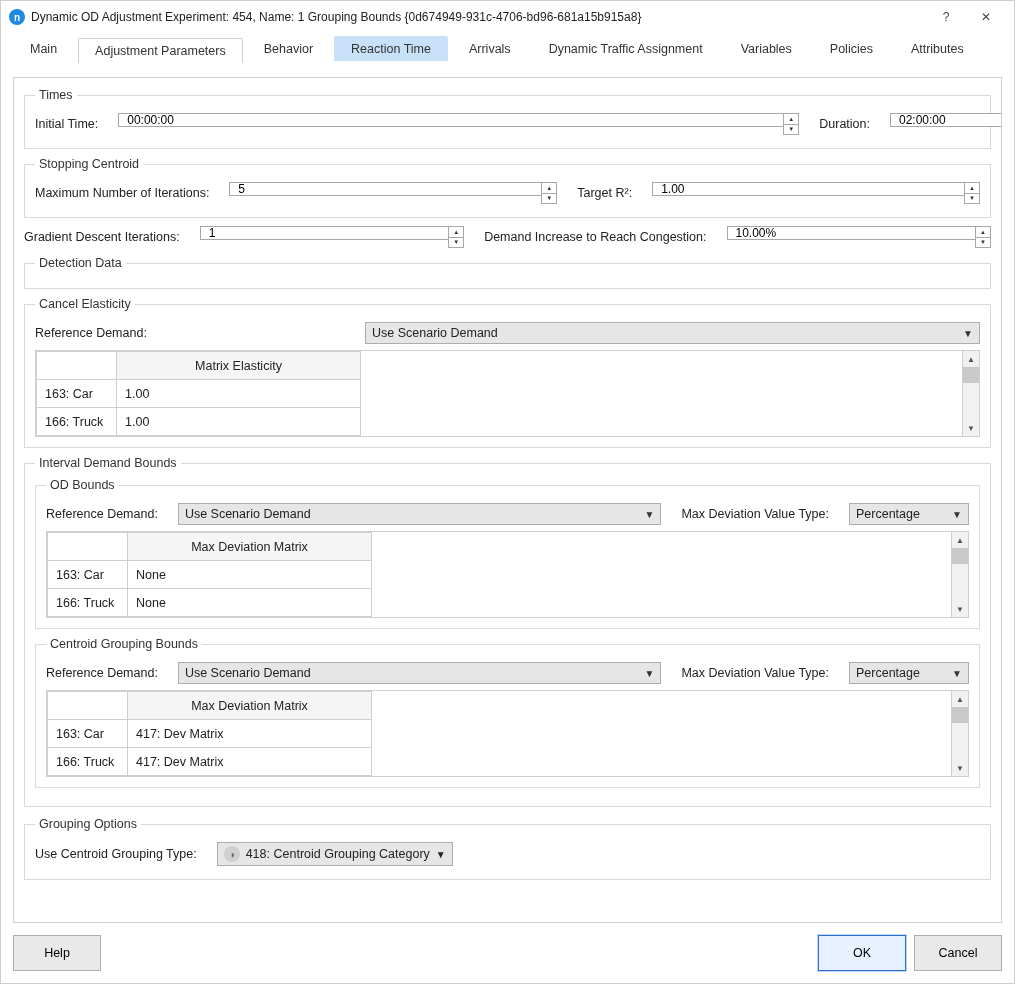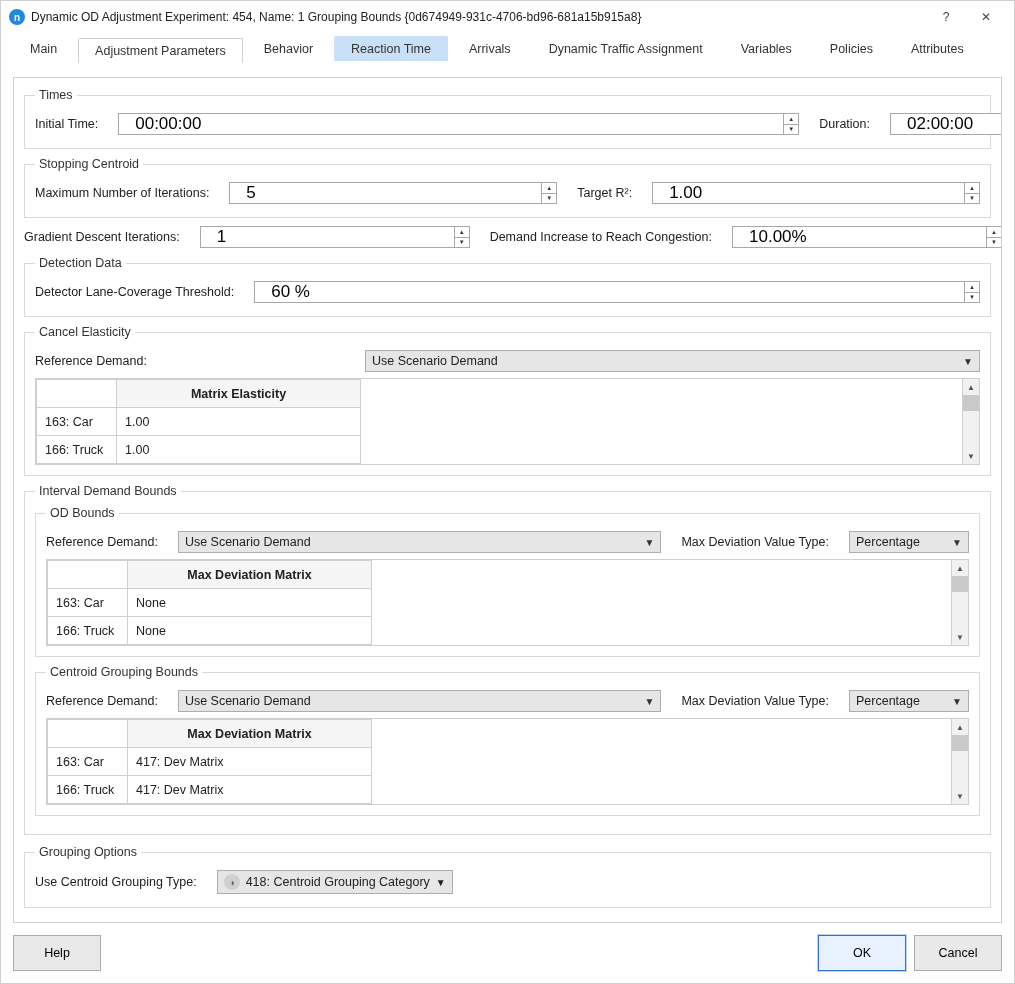--- a/index.html
+++ b/index.html
@@ -27,33 +27,33 @@
   .app-icon{width:16px;height:16px;border-radius:50%;background:#1e88e5;display:flex;align-items:center;justify-content:center;color:#fff;font-weight:bold;font-size:10px;}
   .tabbar{display:flex;align-items:flex-end;gap:4px;padding:0 12px;margin-top:3px;}
   .tab{padding:5px 16px 5px;color:#333;cursor:default;border:1px solid transparent;border-bottom:none;border-radius:2px 2px 0 0;}
   .tab.active{background:#fff;border-color:var(--border);position:relative;top:2px;}
   .tab.highlight{background:var(--accent-tab);}
   .content{flex:1;border:1px solid var(--border);margin:16px 12px 6px 12px;padding:10px 10px 2px 10px;overflow:hidden;}
   fieldset{border:1px solid var(--fieldset-border);margin:0 0 8px 0;padding:8px 10px 10px;}
   legend{padding:0 4px;color:#333;font-size:12.5px;}
   .row{display:flex;align-items:center;gap:20px;margin:3px 0;}
   label,.lbl{white-space:nowrap;}
-  input.txt{flex:1;height:22px;border:1px solid var(--field-border);padding:0 16px;font-size:17px;background:#fff;}
+  input.txt{flex:1;height:14px;border:1px solid var(--field-border);padding:0 8px;font-size:12px;background:#fff;}
   .spinwrap{display:flex;align-items:stretch;height:22px;}
   .spinwrap input{border-right:none;}
   .spinbtns{display:flex;flex-direction:column;width:16px;border:1px solid var(--field-border);}
   .spinbtns div{flex:1;display:flex;align-items:center;justify-content:center;font-size:6px;line-height:1;cursor:default;user-select:none;color:#333;}
   .spinbtns div:first-child{border-bottom:1px solid var(--field-border);}
   select, .dropdown{height:22px;border:1px solid var(--drop-border);background:var(--drop-bg);font-size:12.5px;padding:0 4px;}
   .dropdown{display:flex;align-items:center;justify-content:space-between;gap:6px;cursor:default;flex:1;padding:0 6px;}
   .dropdown .chev{font-size:10px;color:#333;}
   .grid-wrap{display:flex;margin-top:6px;border:1px solid var(--border);}
   .grid-scroll{flex:1;overflow:hidden;position:relative;}
   table.grid{border-collapse:collapse;width:325px;}
-  table.grid th{background:var(--th-bg);border:1px solid var(--border);font-weight:bold;padding:6px 8px;text-align:center;height:28px;}
+  table.grid th{background:var(--th-bg);border:1px solid var(--border);font-weight:normal;padding:6px 8px;text-align:center;height:28px;}
   table.grid td{border:1px solid var(--border);padding:6px 8px;height:28px;}
   table.grid td.rh{width:80px;}
   table.grid th.rh-blank{background:#fff;width:80px;}
   .vscroll{width:17px;border-left:1px solid var(--border);background:#f1f1f1;display:flex;flex-direction:column;justify-content:space-between;align-items:center;font-size:8px;color:#555;}
   .vscroll .thumb{width:100%;height:16px;background:#c9c9c9;}
   .vscroll .arrow{height:16px;width:100%;display:flex;align-items:center;justify-content:center;}
   .footer{display:flex;justify-content:space-between;padding:6px 12px 12px;align-items:center;}
   .footer .right{display:flex;gap:8px;}
   button.std{width:88px;height:36px;border:1px solid var(--drop-border);background:var(--btn-bg);font-size:12.5px;cursor:default;}
   button.ok{border:1px solid var(--ok-border);background:var(--ok-bg);outline:1px solid #bcd4f5;}
@@ -144,30 +144,20 @@
         <input class="txt" value="10.00%" style="">
         <div class="spinbtns">
             <div>▲</div>
             <div>▼</div>
           </div>
       </div>
     </div>
 
     <fieldset>
       <legend>Detection Data</legend>
-      <div class="row">
-        <span class="lbl">Detector Lane-Coverage Threshold:</span>
-        <div class="spinwrap flex-fill">
-          <input class="txt" value="60 %" style="">
-          <div class="spinbtns">
-              <div>▲</div>
-              <div>▼</div>
-            </div>
-        </div>
-      </div>
     </fieldset>
 
     <fieldset>
       <legend>Cancel Elasticity</legend>
       <div class="row" style="margin-bottom:6px;">
         <span class="lbl" style="width:310px">Reference Demand:</span>
         <div class="dropdown">
           <span>Use Scenario Demand</span>
           <span class="chev">▼</span>
         </div>

